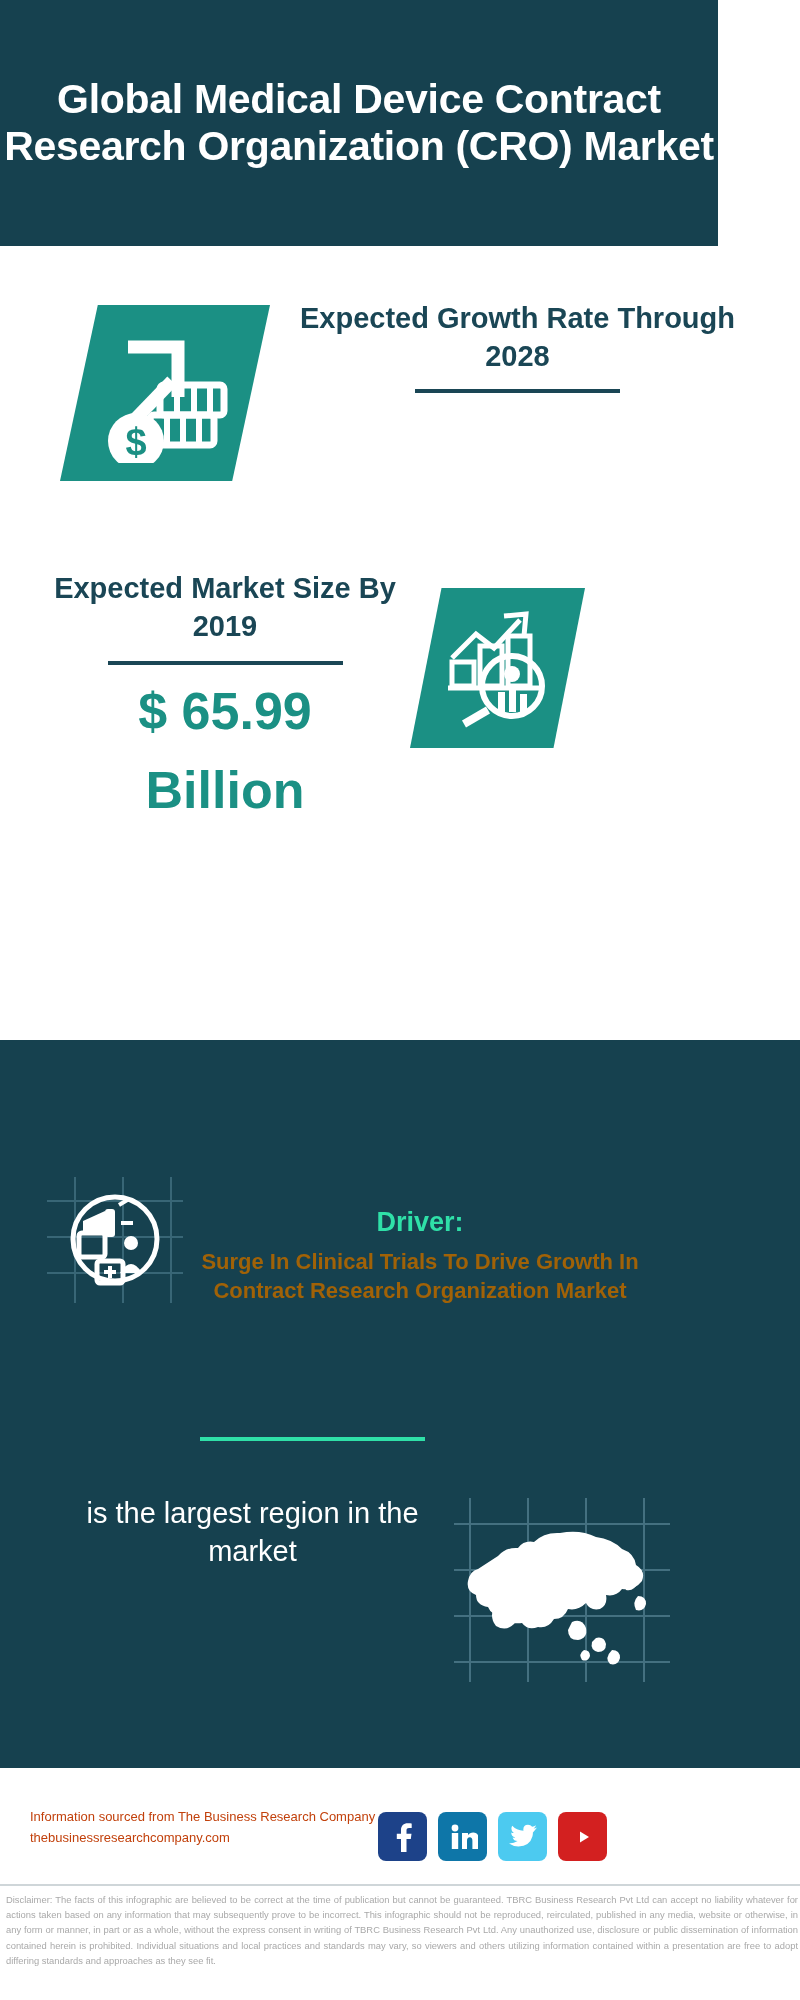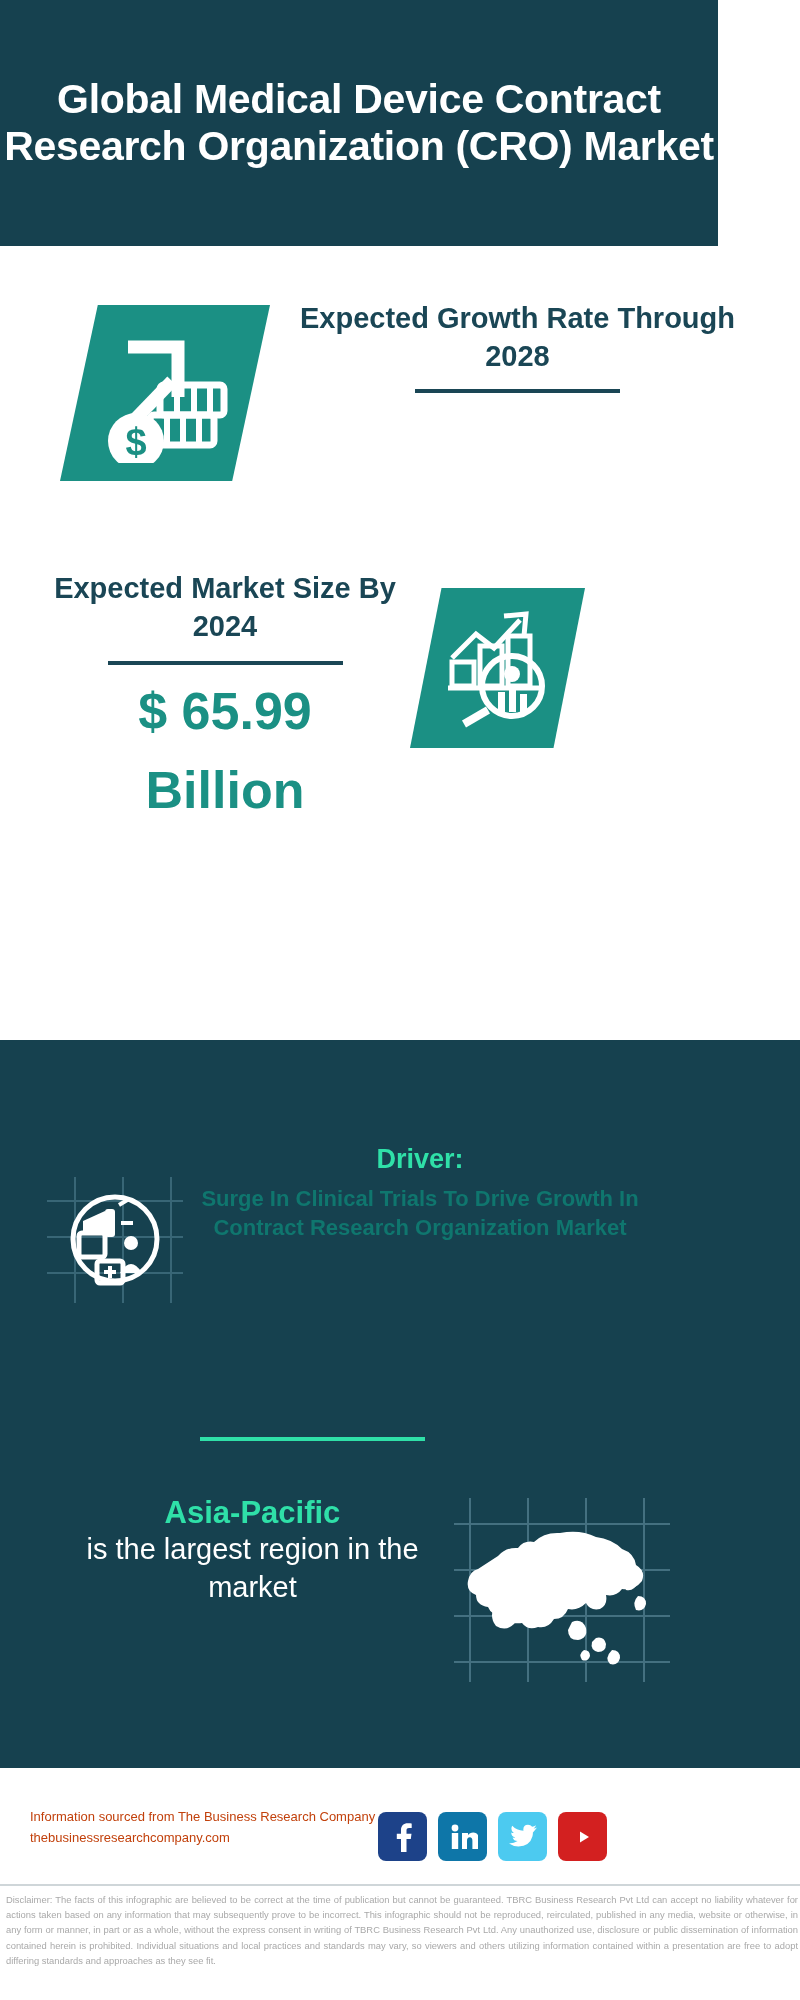--- a/index.html
+++ b/index.html
@@ -69,28 +69,28 @@
     background:#16414f;
   }
   .skyline {
     position:absolute; left:0; top:1040px; width:800px; height:75px;
   }
   
   .driver-icon {
     position:absolute; left:45px; top:1175px; width:140px; height:130px;
   }
   .driver-text {
-    position:absolute; left:200px; top:1144px; width:440px; text-align:center;
+    position:absolute; left:200px; top:1207px; width:440px; text-align:center;
   }
   .driver-head {
     color:#2fe0a8; font-size:27px; font-weight:bold;
     font-family:"Liberation Sans", sans-serif;
   }
   .driver-body {
-    color:#0f766e; font-size:22px; font-weight:bold; line-height:1.32;
+    color:#a16207; font-size:22px; font-weight:bold; line-height:1.32;
     margin-top:9px; font-family:"Liberation Sans", sans-serif;
   }
   .mid-rule {
     position:absolute; left:200px; top:1437px; width:225px; height:4px;
     background:#2fe0a8;
   }
   
   .region-text {
     position:absolute; left:55px; top:1495px; width:395px; text-align:center;
   }
@@ -161,21 +161,21 @@
     <text x="52" y="132" text-anchor="middle" fill="#1b9084" font-family="'Liberation Sans', sans-serif" font-size="38" font-weight="bold">$</text>
   </svg>
 </div>
 
 <div class="growth-text">
   <div class="lbl-dark">Expected Growth Rate Through 2028</div>
   <div class="rule-dark"></div>
 </div>
 
 <div class="size-text">
-  <div class="lbl-dark">Expected Market Size By 2024</div>
+  <div class="lbl-dark">Expected Market Size By 2019</div>
   <div class="rule-dark-2"></div>
   <div class="size-val">$ 65.99</div>
   <div class="size-val">Billion</div>
 </div>
 
 <div class="analytics-icon-wrap">
   <div class="para-green"></div>
   <svg class="analytics-svg" width="112" height="122" viewBox="0 0 112 122">
 
     <path d="M6 52 L30 28 L48 42 L74 14" stroke="#ffffff" stroke-width="5" fill="none"></path>
@@ -248,21 +248,20 @@
 </svg>
 
 <div class="driver-text">
   <div class="driver-head">Driver:</div>
   <div class="driver-body">Surge In Clinical Trials To Drive Growth In Contract Research Organization Market</div>
 </div>
 
 <div class="mid-rule"></div>
 
 <div class="region-text">
-  <div class="region-head">Asia-Pacific</div>
   <div class="region-body">is the largest region in the market</div>
 </div>
 
 <svg class="map-wrap" viewBox="0 0 220 195">
   <g stroke="#4a7686" stroke-width="2" opacity="0.9">
     <line x1="18" y1="6" x2="18" y2="190"></line>
     <line x1="76" y1="6" x2="76" y2="190"></line>
     <line x1="134" y1="6" x2="134" y2="190"></line>
     <line x1="192" y1="6" x2="192" y2="190"></line>
     <line x1="2" y1="32" x2="218" y2="32"></line>

